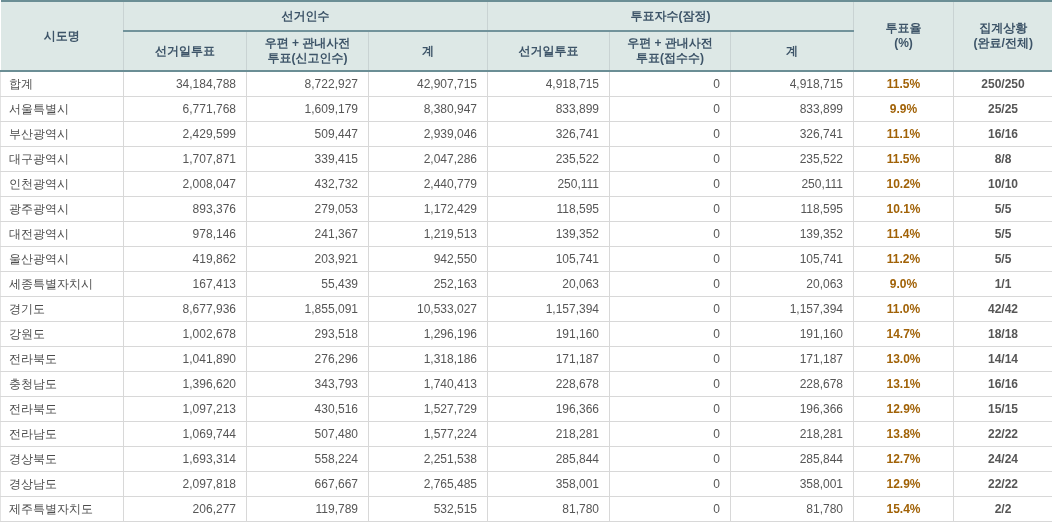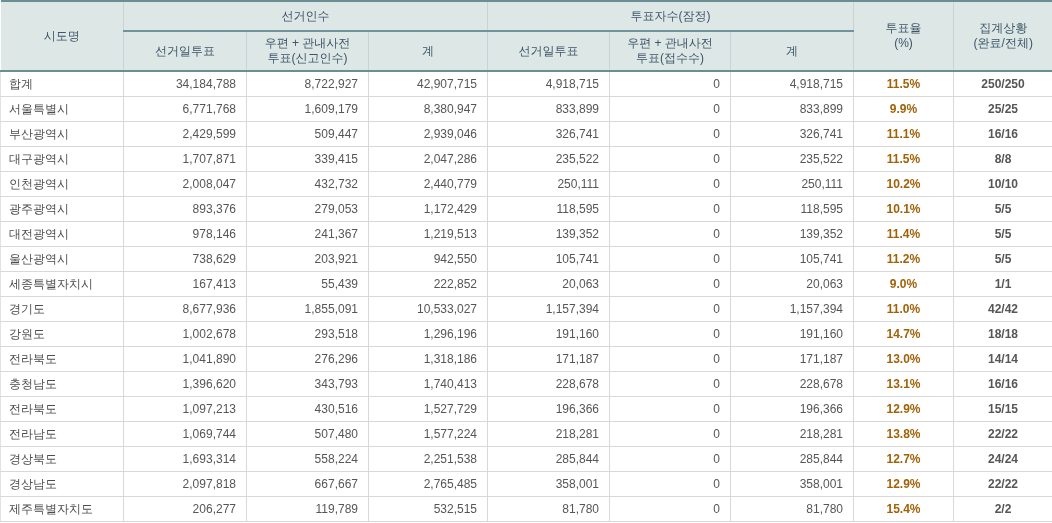--- a/index.html
+++ b/index.html
@@ -17,21 +17,21 @@
   table.turnout {
     width: 1052px;
     border-collapse: collapse;
     table-layout: fixed;
     font-size: 12px;
   }
   
   thead th {
     background: #dde8e6;
     color: #3d5468;
-    font-weight: normal;
+    font-weight: bold;
     text-align: center;
     vertical-align: middle;
     border-left: 1px solid #c9d3d3;
     border-right: 1px solid #c9d3d3;
     padding: 0;
   }
   thead tr.group-row th { height: 28px; }
   thead tr.sub-row th   { height: 38px; }
   table.turnout { border-top: 2px solid #6b8e95; }
   thead th.span-both { height: 68px; }
@@ -176,34 +176,34 @@
     <td class="num">241,367</td>
     <td class="num">1,219,513</td>
     <td class="num">139,352</td>
     <td class="num">0</td>
     <td class="num">139,352</td>
     <td class="rate">11.4%</td>
     <td class="stat">5/5</td>
   </tr>
         <tr>
     <td class="name">울산광역시</td>
-    <td class="num">738,629</td>
+    <td class="num">419,862</td>
     <td class="num">203,921</td>
     <td class="num">942,550</td>
     <td class="num">105,741</td>
     <td class="num">0</td>
     <td class="num">105,741</td>
     <td class="rate">11.2%</td>
     <td class="stat">5/5</td>
   </tr>
         <tr>
     <td class="name">세종특별자치시</td>
     <td class="num">167,413</td>
     <td class="num">55,439</td>
-    <td class="num">222,852</td>
+    <td class="num">252,163</td>
     <td class="num">20,063</td>
     <td class="num">0</td>
     <td class="num">20,063</td>
     <td class="rate">9.0%</td>
     <td class="stat">1/1</td>
   </tr>
         <tr>
     <td class="name">경기도</td>
     <td class="num">8,677,936</td>
     <td class="num">1,855,091</td>

